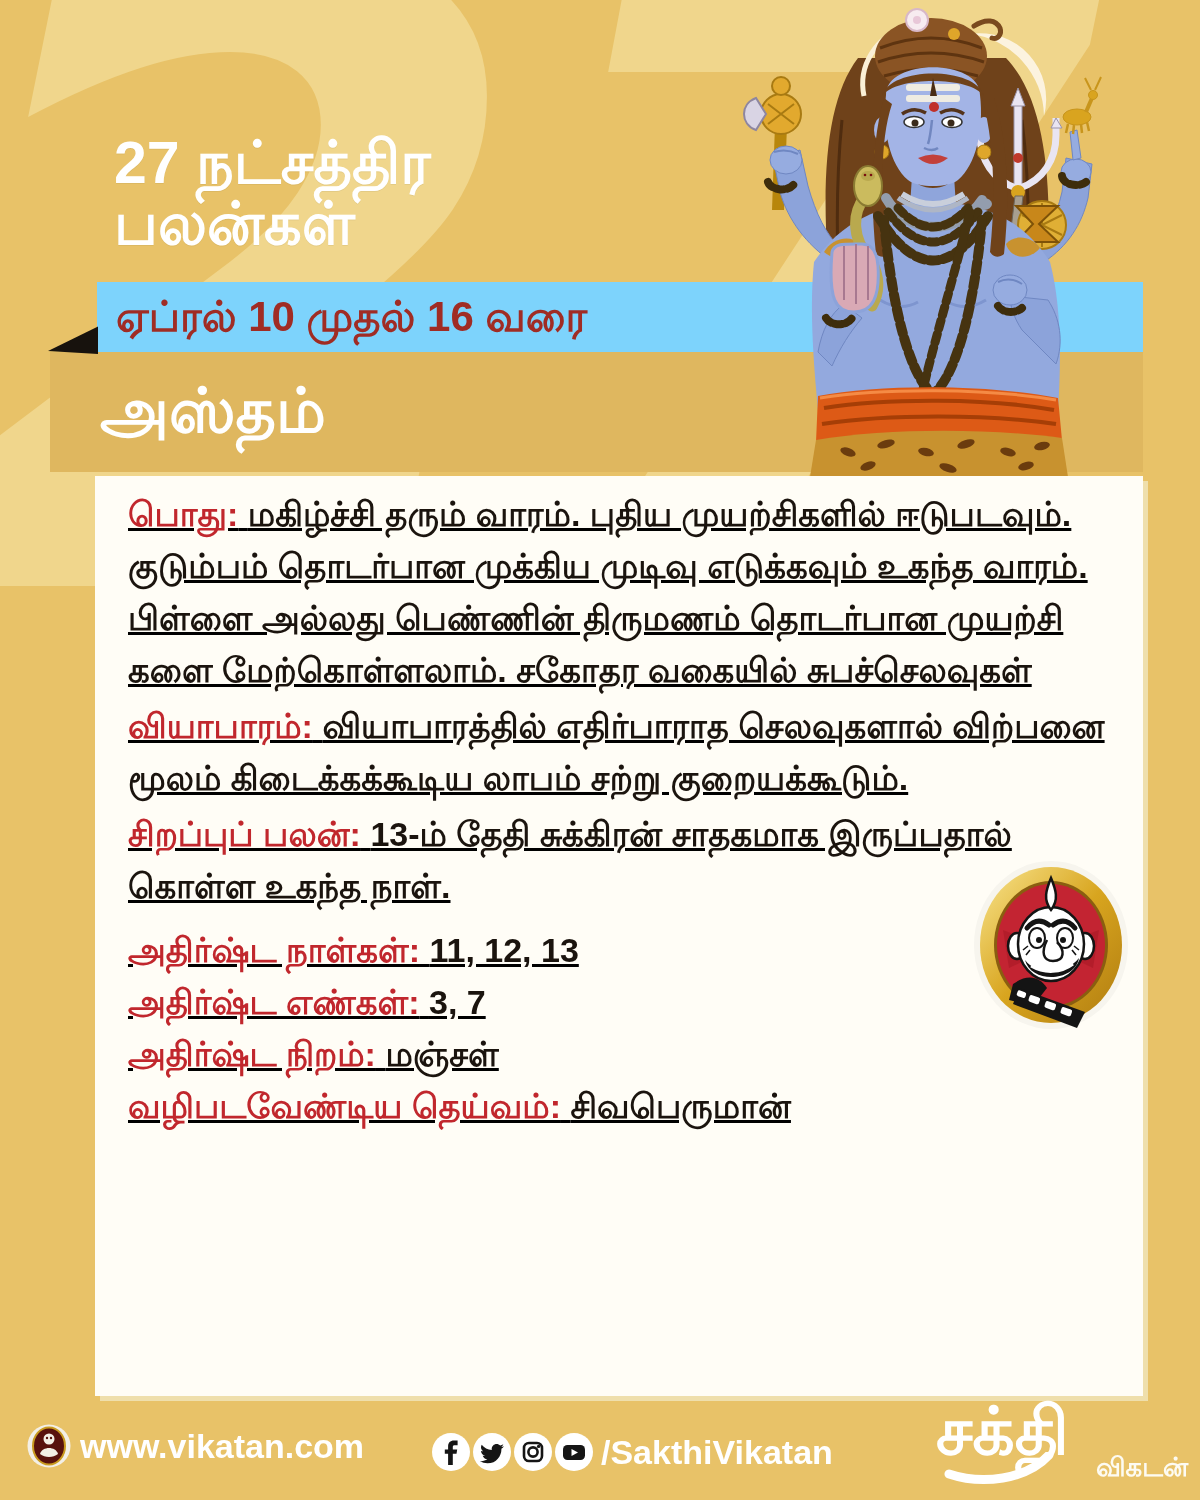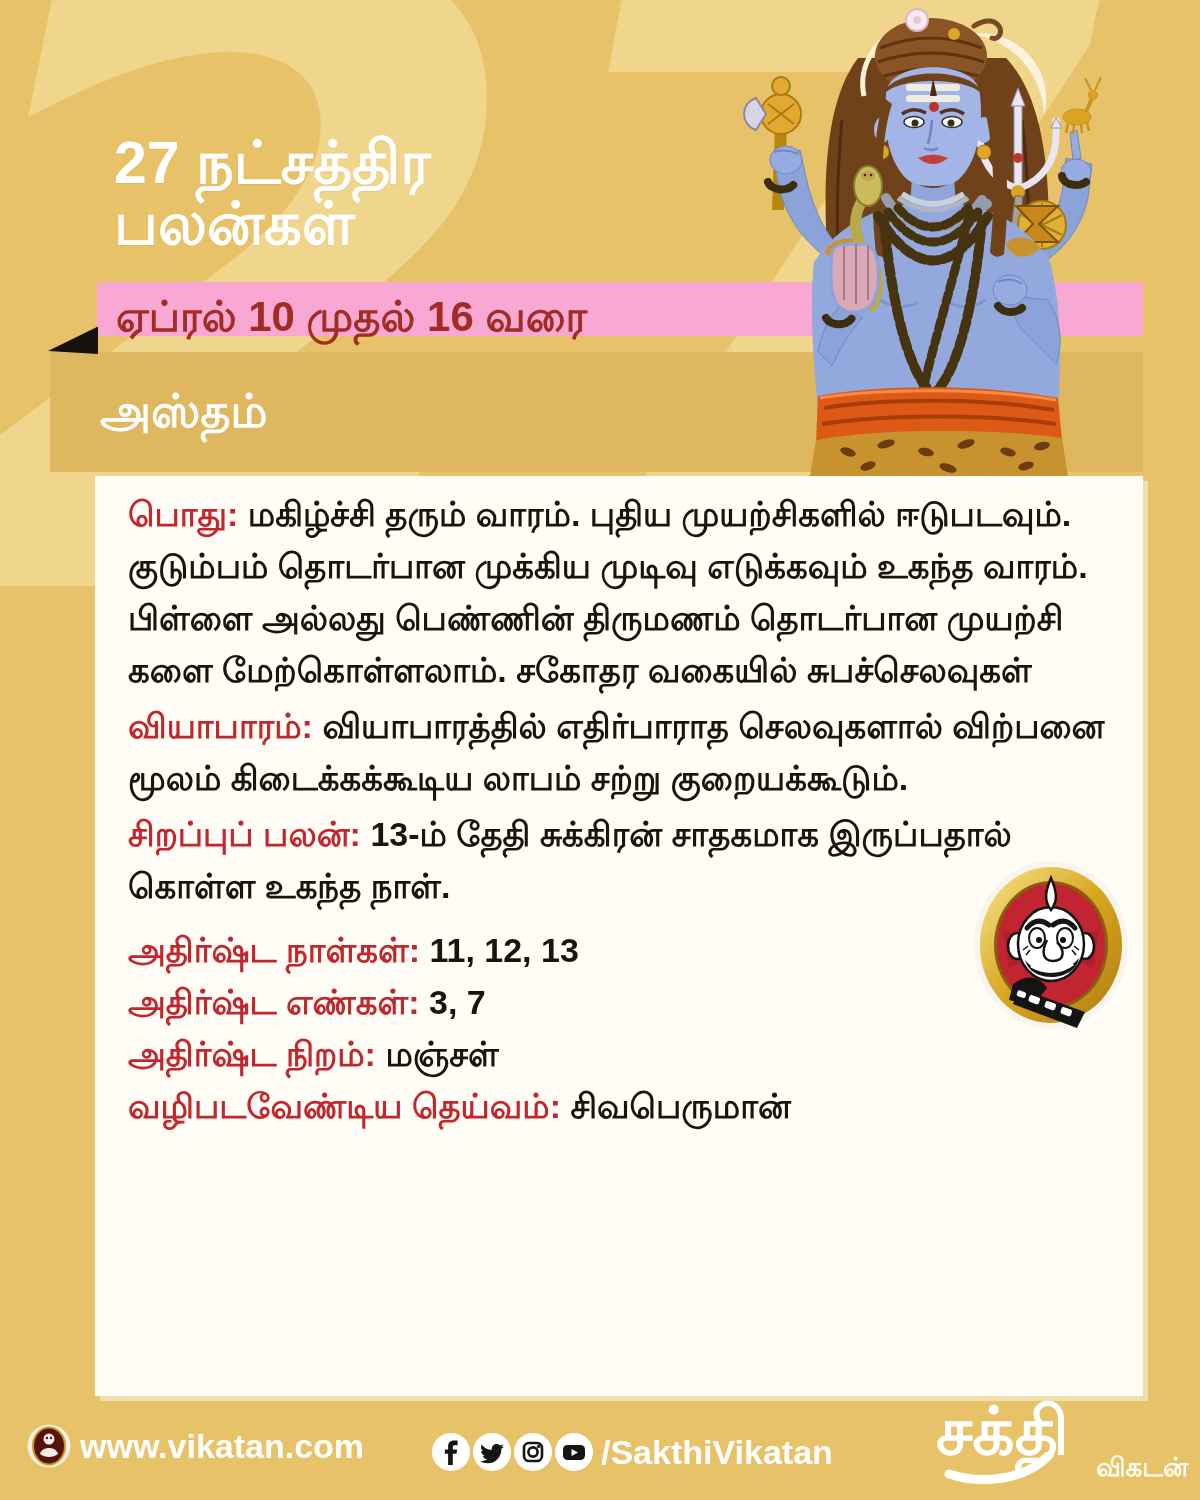--- a/index.html
+++ b/index.html
@@ -3,31 +3,31 @@
 <meta charset="utf-8">
 <style>
   html,body{margin:0;padding:0;}
   .page{position:relative;width:1200px;height:1500px;background:#E8C268;overflow:hidden;
         font-family:"Liberation Sans","DejaVu Sans",sans-serif;}
   .watermark{position:absolute;left:-70px;top:-150px;font-family:"DejaVu Sans",sans-serif;
         font-size:870px;font-weight:bold;font-style:italic;line-height:1;color:#F0D68C;
         letter-spacing:-30px;user-select:none;}
   .series-title{position:absolute;left:114px;top:133px;color:#FFFFFF;font-weight:bold;
         font-size:59px;line-height:61px;text-shadow:0 1px 0 rgba(0,0,0,0.05);}
-  .ribbon{position:absolute;left:97px;top:282px;width:1046px;height:54px;background:#f9a8d4;}
+  .ribbon{position:absolute;left:97px;top:282px;width:1046px;height:70px;background:#7dd3fc;}
   .ribbon span{display:block;padding-left:19px;font-size:42px;font-weight:bold;color:#A02C24;
         line-height:70px;white-space:nowrap;}
   .ribbon-fold{position:absolute;left:48px;top:324px;width:50px;height:30px;background:#17120D;
         -webkit-clip-path:polygon(100% 8%,100% 100%,0% 90%);clip-path:polygon(100% 8%,100% 100%,0% 90%);}
   .star-band{position:absolute;left:50px;top:352px;width:1093px;height:120px;background:#DFB75F;}
   .star-name{position:absolute;left:100px;top:352px;height:144px;line-height:118px;color:#FFFFFF;
-        font-size:46px;font-weight:bold;white-space:nowrap;}
+        font-size:62px;font-weight:bold;white-space:nowrap;}
   .shiva{position:absolute;left:618px;top:0;width:528px;height:477px;}
   .card{position:absolute;left:95px;top:476px;width:1048px;height:920px;background:#FFFDF6;
-        box-shadow:5px 5px 0 #EFDFAC;overflow:hidden;}
+        box-shadow:5px 5px 0 #EFDFAC;overflow:hidden;text-decoration:underline;}
   .card-inner{padding:12px 40px 0 33px;}
   .para{margin:0 0 4px 0;}
   .bline{font-size:34px;line-height:52px;font-weight:bold;color:#1B140E;white-space:nowrap;}
   .lbl{color:#C1272D;}
   .lucky{margin-top:12px;}
   .lucky .bline{white-space:nowrap;}
   .badge{position:absolute;left:973px;top:860px;width:156px;height:170px;}
   .footer-logo{position:absolute;left:27px;top:1424px;width:44px;height:44px;}
   .footer-site{position:absolute;left:80px;top:1424px;font-size:34px;line-height:44px;
         font-weight:bold;color:#FFFFFF;white-space:nowrap;}

